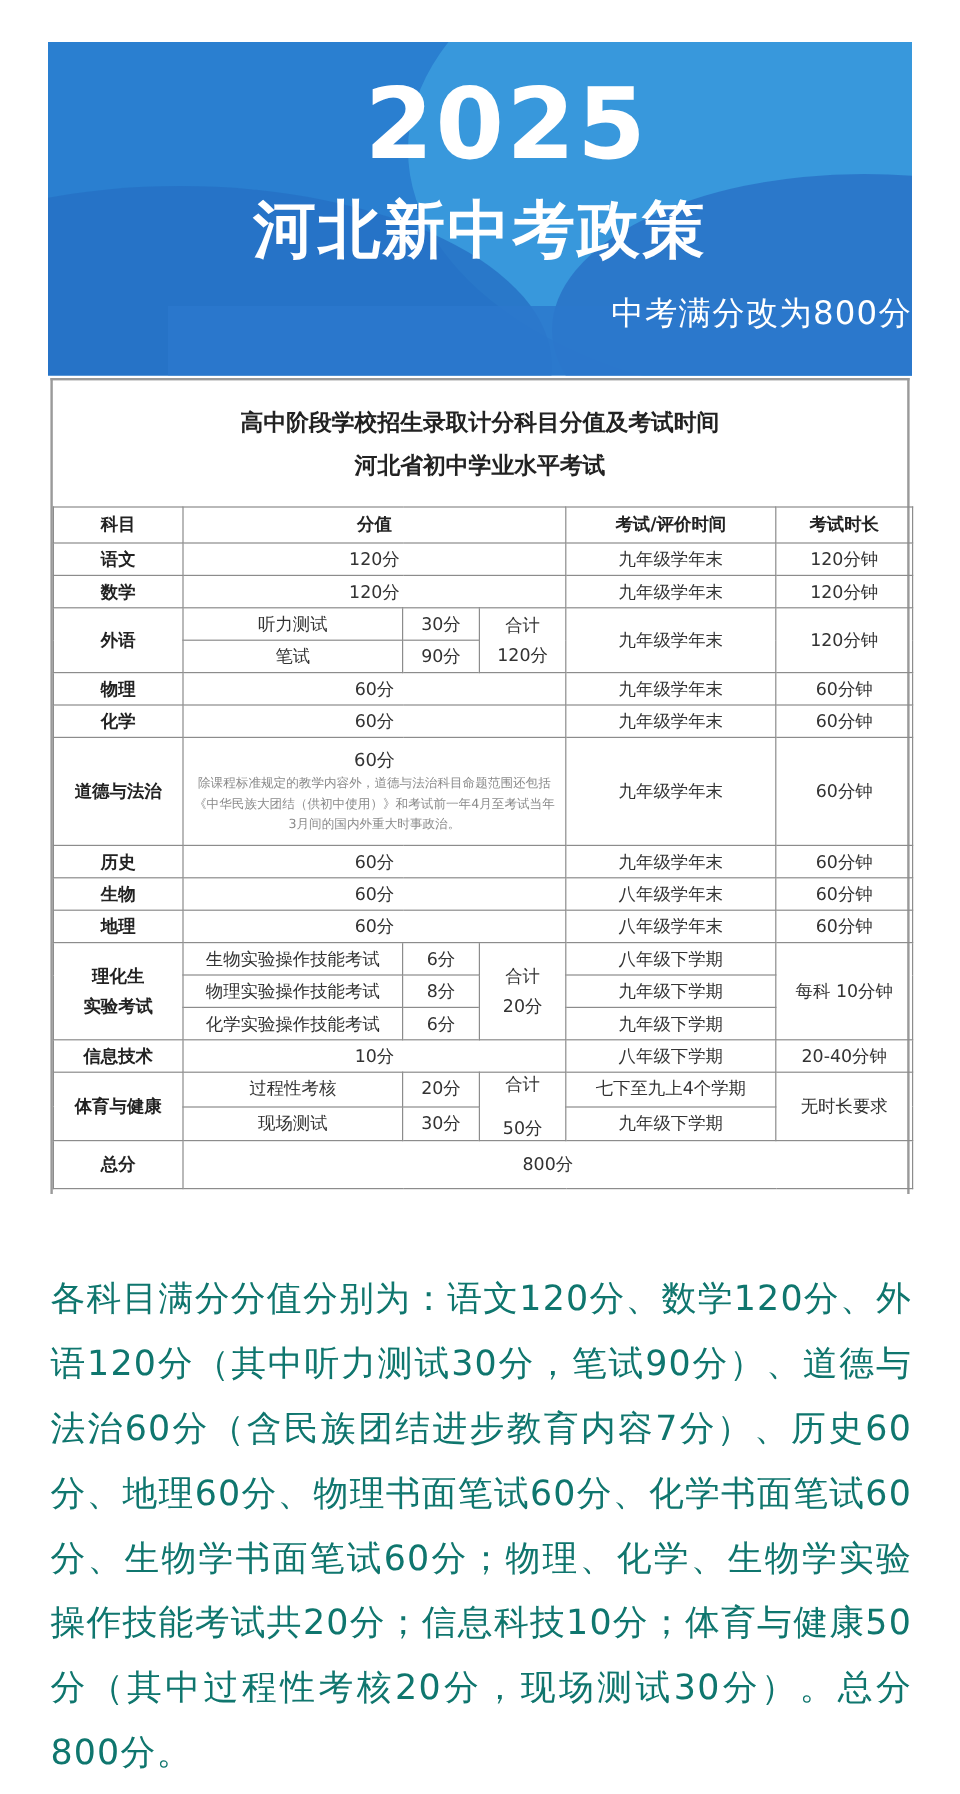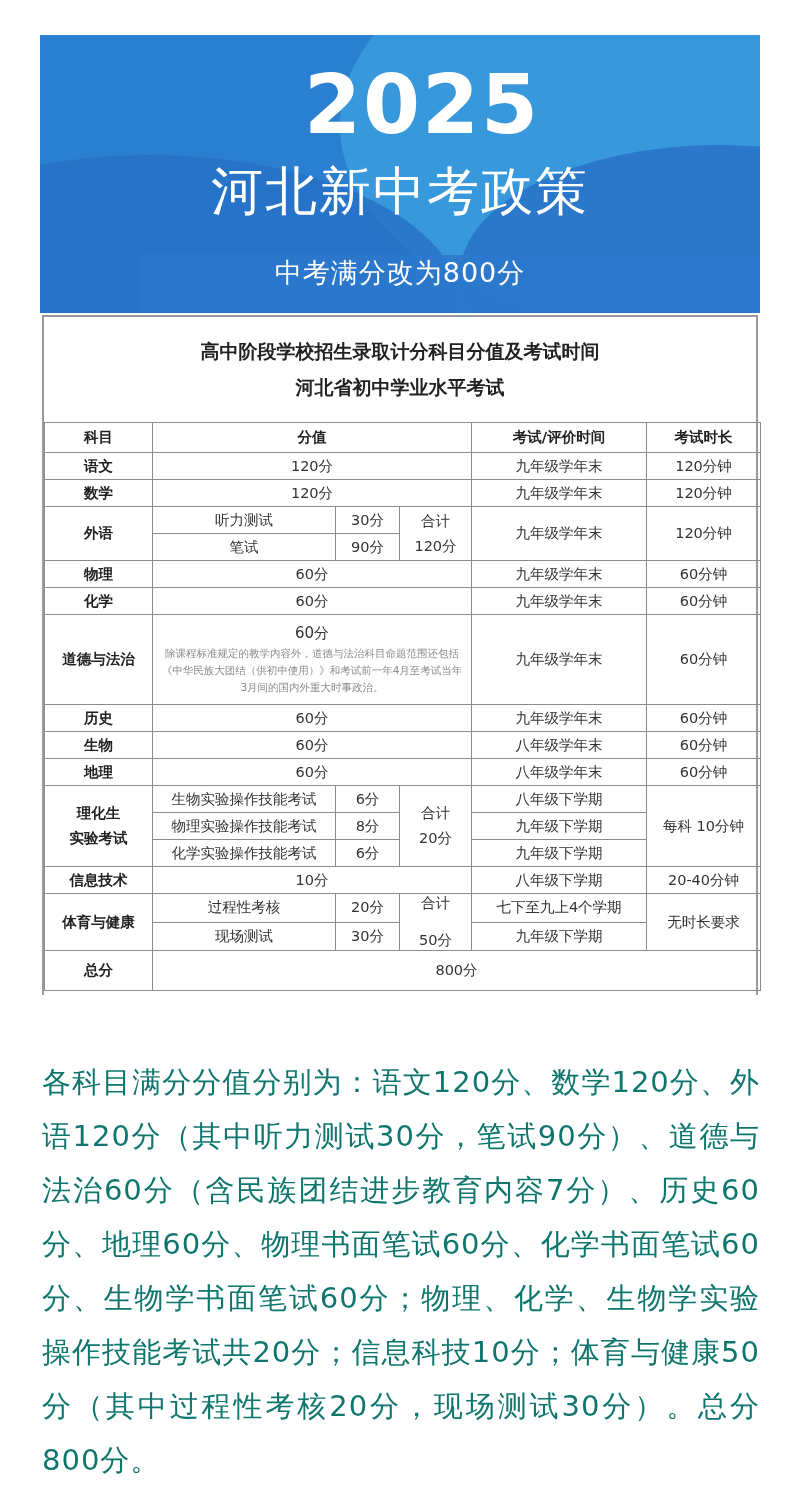--- a/index.html
+++ b/index.html
@@ -8,22 +8,22 @@
 
   .banner {
     position: absolute; left: 40px; top: 35px; width: 720px; height: 278px;
     background: #2a7fd0; overflow: hidden;
   }
   .banner .wave1 { position: absolute; left: 300px; top: -120px; width: 700px; height: 420px; border-radius: 50%; background: #3ea0e0; opacity: .75; }
   .banner .wave2 { position: absolute; left: -200px; top: 120px; width: 620px; height: 300px; border-radius: 50%; background: #2570c4; opacity: .8; }
   .banner .wave3 { position: absolute; left: 420px; top: 110px; width: 520px; height: 260px; border-radius: 50%; background: #2a74c8; opacity: .9; }
   .banner .strip { position: absolute; left: 100px; top: 220px; width: 620px; height: 58px; background: #2b78cc; opacity: .85; }
   .banner .year { position: absolute; left: 0; width: 100%; top: 22px; text-align: center; color: #fff; font-size: 82px; font-weight: bold; letter-spacing: 2px; font-family: "DejaVu Sans", sans-serif; padding-left: 44px; }
-  .banner .title { position: absolute; left: 0; width: 100%; top: 122px; text-align: center; color: #fff; font-size: 52px; font-weight: normal; letter-spacing: 2px; }
-  .banner .sub { position: absolute; left: 0; width: 100%; top: 220px; text-align: center; color: #fff; font-size: 27px; letter-spacing: 1px; }
+  .banner .title { position: absolute; left: 0; width: 100%; top: 122px; text-align: center; color: #fff; font-size: 52px; font-weight: bold; letter-spacing: 2px; }
+  .banner .sub { position: absolute; left: 0; width: 100%; top: 208px; text-align: right; color: #fff; font-size: 27px; letter-spacing: 1px; }
 
   .doc {
     position: absolute; left: 42px; top: 315px; width: 716px; height: 680px;
     border: 2px solid #9a9a9a; border-bottom: none; background: #fff;
   }
   .doc-head { height: 105px; display: flex; flex-direction: column; justify-content: center; align-items: center; gap: 10px; }
   .doc-head div { font-size: 19px; font-weight: bold; color: #222; }
 
   table.score { width: 100%; border-collapse: collapse; table-layout: fixed; }
   table.score td, table.score th {

